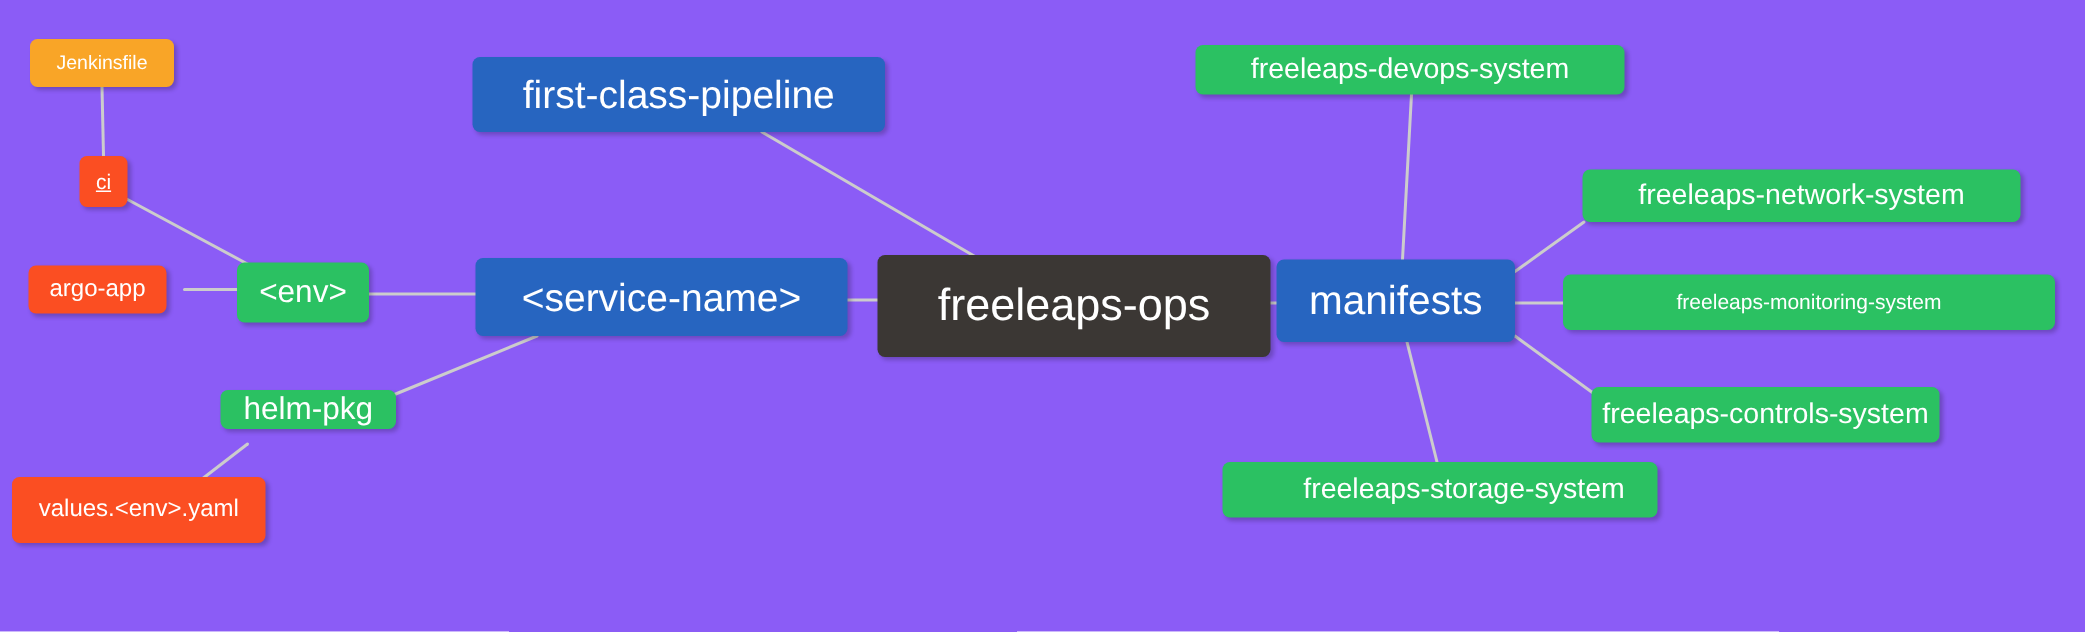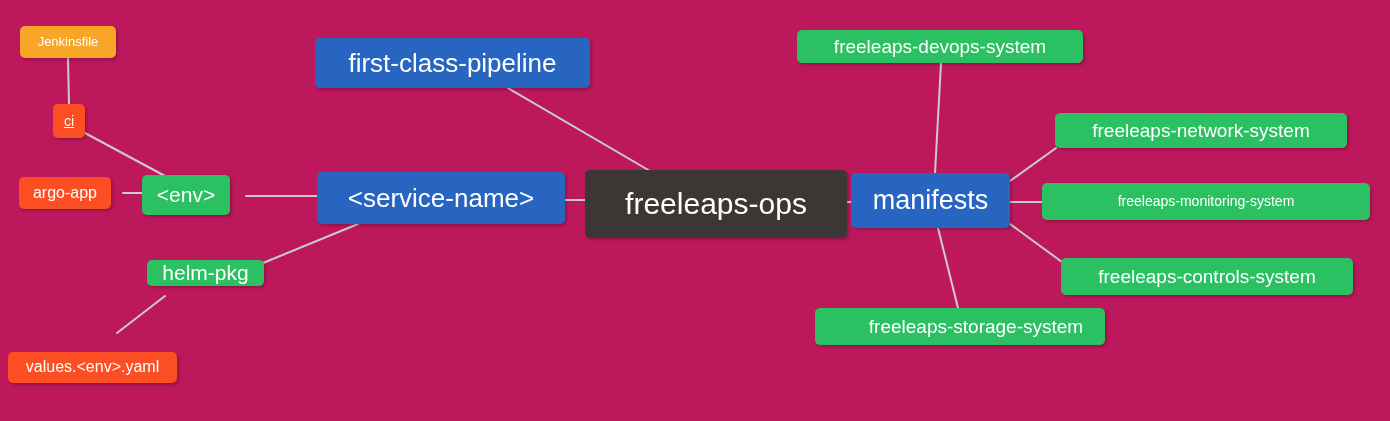--- a/index.html
+++ b/index.html
@@ -5,21 +5,21 @@
   html, body {
     margin: 0;
     padding: 0;
     background: #ffffff;
     font-family: "Liberation Sans", "DejaVu Sans", sans-serif;
   }
   .canvas {
     position: relative;
     width: 1390px;
     height: 421px;
-    background: #be185d;
+    background: #8b5cf6;
     overflow: hidden;
   }
   .links {
     position: absolute;
     left: 0;
     top: 0;
     width: 1390px;
     height: 421px;
     pointer-events: none;
   }
@@ -65,27 +65,27 @@
   <div id="nodes">
       <div class="node" style="left: 20px; top: 26px; width: 96px; height: 32px; background: rgb(249, 165, 39); color: rgb(255, 255, 255); font-size: 13px;">
         <span class="label">Jenkinsfile</span>
       </div>
       <div class="node" style="left: 53px; top: 104px; width: 32px; height: 34px; background: rgb(251, 78, 34); color: rgb(255, 255, 255); font-size: 14px; text-decoration: underline;">
         <span class="label">ci</span>
       </div>
       <div class="node" style="left: 19px; top: 177px; width: 92px; height: 32px; background: rgb(251, 78, 34); color: rgb(255, 255, 255); font-size: 16px;">
         <span class="label">argo-app</span>
       </div>
-      <div class="node" style="left: 142px; top: 175px; width: 88px; height: 40px; background: rgb(43, 193, 98); color: rgb(255, 255, 255); font-size: 21px;">
+      <div class="node" style="left: 158px; top: 175px; width: 88px; height: 40px; background: rgb(43, 193, 98); color: rgb(255, 255, 255); font-size: 21px;">
         <span class="label">&lt;env&gt;</span>
       </div>
       <div class="node" style="left: 147px; top: 260px; width: 117px; height: 26px; background: rgb(43, 193, 98); color: rgb(255, 255, 255); font-size: 21px; text-align: right;">
         <span class="label">helm-pkg</span>
       </div>
-      <div class="node" style="left: 8px; top: 352px; width: 169px; height: 31px; background: rgb(251, 78, 34); color: rgb(255, 255, 255); font-size: 16px;">
+      <div class="node" style="left: 8px; top: 318px; width: 169px; height: 44px; background: rgb(251, 78, 34); color: rgb(255, 255, 255); font-size: 16px;">
         <span class="label">values.&lt;env&gt;.yaml</span>
       </div>
       <div class="node" style="left: 315px; top: 38px; width: 275px; height: 50px; background: rgb(39, 101, 192); color: rgb(255, 255, 255); font-size: 26px;">
         <span class="label">first-class-pipeline</span>
       </div>
       <div class="node" style="left: 317px; top: 172px; width: 248px; height: 52px; background: rgb(39, 101, 192); color: rgb(255, 255, 255); font-size: 26px;">
         <span class="label">&lt;service-name&gt;</span>
       </div>
       <div class="node" style="left: 585px; top: 170px; width: 262px; height: 68px; background: rgb(59, 55, 52); color: rgb(255, 255, 255); font-size: 30px;">
         <span class="label">freeleaps-ops</span>
@@ -95,20 +95,20 @@
       </div>
       <div class="node" style="left: 797px; top: 30px; width: 286px; height: 33px; background: rgb(43, 193, 98); color: rgb(255, 255, 255); font-size: 19px;">
         <span class="label">freeleaps-devops-system</span>
       </div>
       <div class="node" style="left: 1055px; top: 113px; width: 292px; height: 35px; background: rgb(43, 193, 98); color: rgb(255, 255, 255); font-size: 19px;">
         <span class="label">freeleaps-network-system</span>
       </div>
       <div class="node" style="left: 1042px; top: 183px; width: 328px; height: 37px; background: rgb(43, 193, 98); color: rgb(255, 255, 255); font-size: 14px;">
         <span class="label">freeleaps-monitoring-system</span>
       </div>
-      <div class="node" style="left: 1061px; top: 258px; width: 292px; height: 37px; background: rgb(43, 193, 98); color: rgb(255, 255, 255); font-size: 19px;">
+      <div class="node" style="left: 1061px; top: 258px; width: 232px; height: 37px; background: rgb(43, 193, 98); color: rgb(255, 255, 255); font-size: 19px;">
         <span class="label">freeleaps-controls-system</span>
       </div>
       <div class="node" style="left: 815px; top: 308px; width: 290px; height: 37px; background: rgb(43, 193, 98); color: rgb(255, 255, 255); font-size: 19px; padding-left: 32px;">
         <span class="label">freeleaps-storage-system</span>
       </div>
     </div>
 </div>
 
 </body></html>

